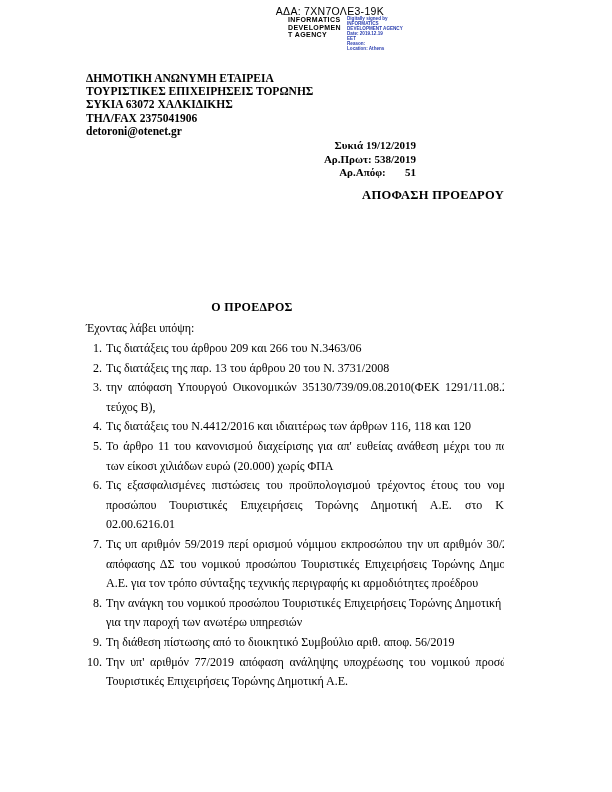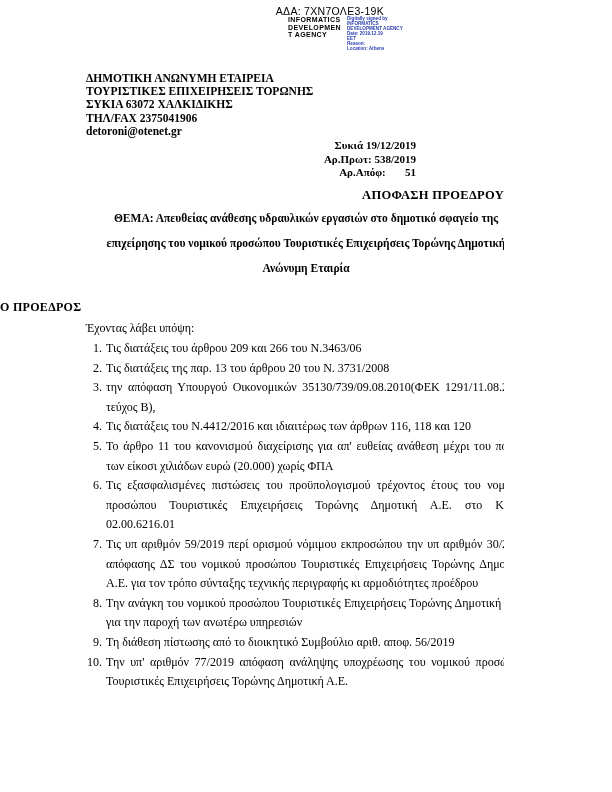--- a/index.html
+++ b/index.html
@@ -42,21 +42,21 @@
   .doc-title {
     position:absolute; top:188px; left:0; width:100%;
     text-align:right; font-weight:bold; font-size:12.5px; letter-spacing:.3px;
   }
   .subject {
     position:absolute; top:206px; left:61px; width:490px;
     text-align:center; font-weight:bold; font-size:11.5px; line-height:25px;
   }
   .president {
     position:absolute; top:300px; left:0; width:100%;
-    font-weight:bold; font-size:12px; letter-spacing:.3px;
+    text-align:center; font-weight:bold; font-size:12px; letter-spacing:.3px;
   }
   .intro {
     position:absolute; top:321px; left:86px;
     font-size:12px;
   }
   .list-wrap {
     position:absolute; top:339px; left:86px; width:440px;
   }
   ol.considerations {
     margin:0; padding:0 0 0 19px;
@@ -101,25 +101,20 @@
     </div>
 
   <div class="meta-block">
       <div>Συκιά 19/12/2019</div>
       <div>Αρ.Πρωτ: 538/2019</div>
       <div>Αρ.Απόφ:       51</div>
     </div>
 
   <div class="doc-title">ΑΠΟΦΑΣΗ ΠΡΟΕΔΡΟΥ</div>
 
-  <div class="subject">
-      <div>ΘΕΜΑ: Απευθείας ανάθεσης υδραυλικών εργασιών στο δημοτικό σφαγείο της</div>
-      <div>επιχείρησης του νομικού προσώπου Τουριστικές Επιχειρήσεις Τορώνης Δημοτική</div>
-      <div>Ανώνυμη Εταιρία</div>
-    </div>
 
   <div class="president">Ο ΠΡΟΕΔΡΟΣ</div>
 
   <div class="intro">Έχοντας λάβει υπόψη:</div>
 
   <div class="list-wrap">
     <ol class="considerations">
         <li>Τις διατάξεις του άρθρου 209 και 266 του Ν.3463/06</li>
         <li>Τις διατάξεις της παρ. 13 του άρθρου 20 του Ν. 3731/2008</li>
         <li>την απόφαση Υπουργού Οικονομικών 35130/739/09.08.2010(ΦΕΚ 1291/11.08.2010 τεύχος Β),</li>

